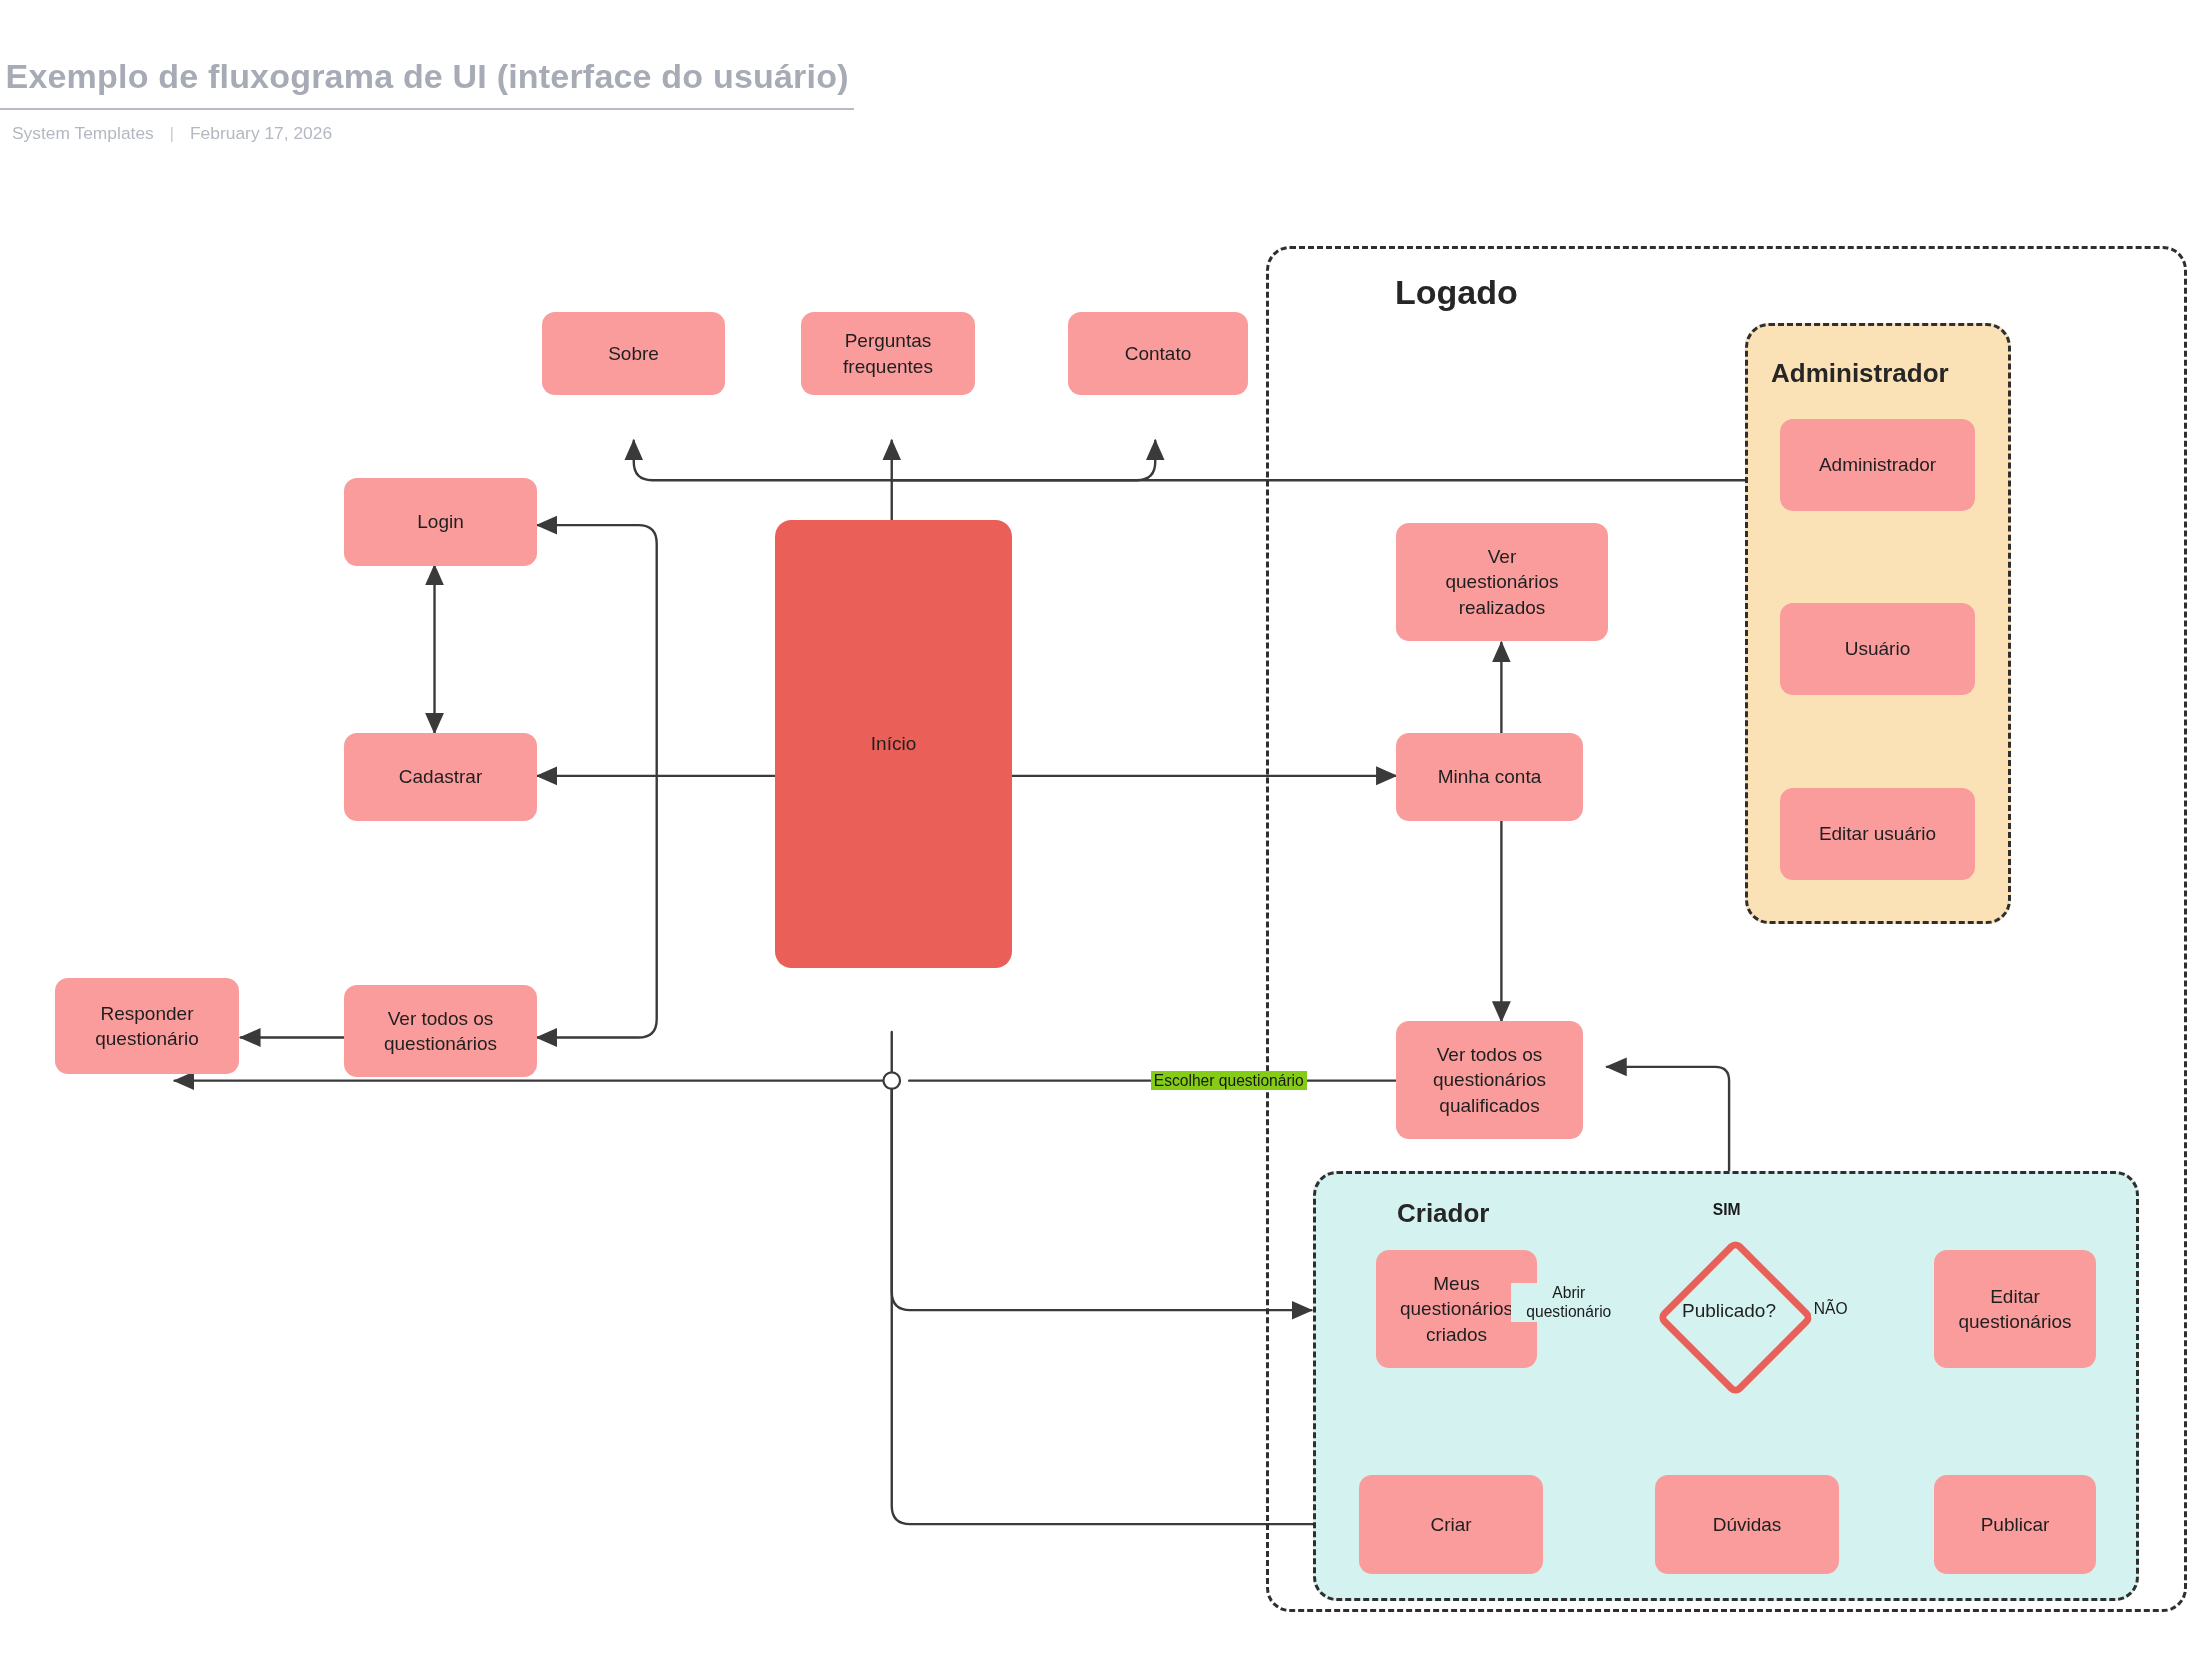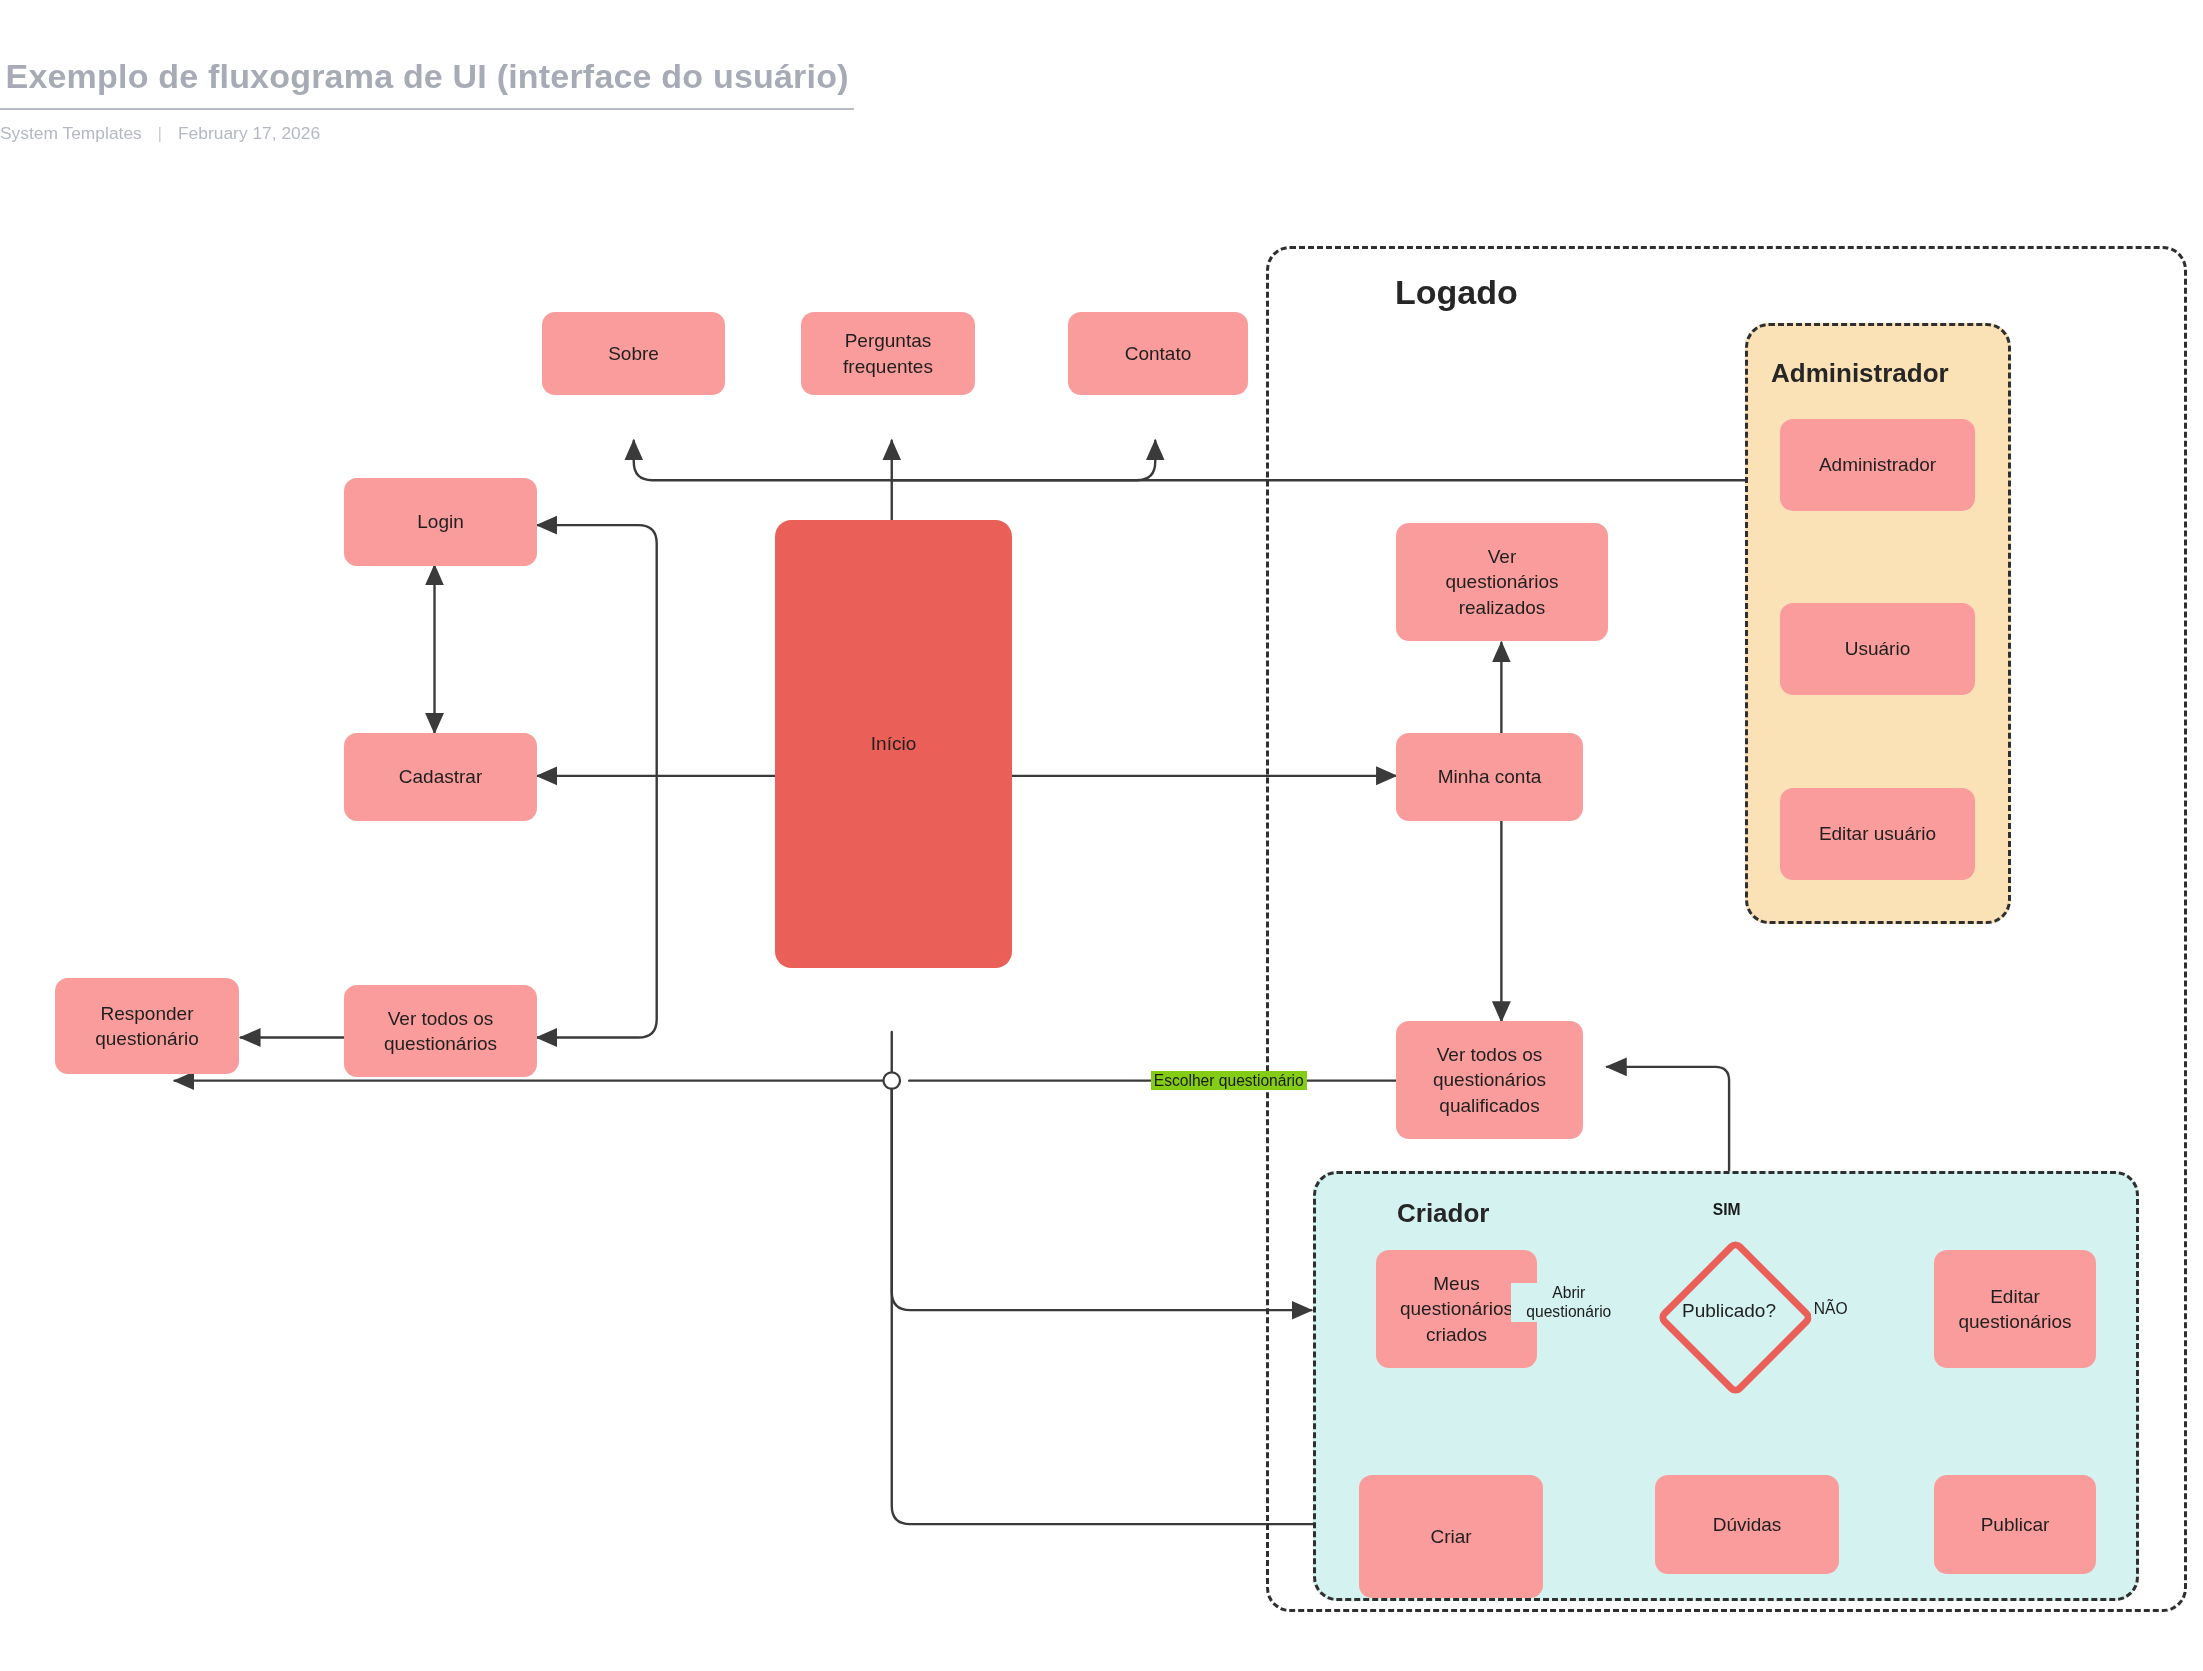--- a/index.html
+++ b/index.html
@@ -35,20 +35,21 @@
     letter-spacing: 0.2px;
     margin-top: 57px;
     display: inline-block;
     padding: 0 5.5px 12px 5.5px;
     border-bottom: 2.8px solid #b7bcc4;
   }
   .doc-sub {
     margin-top: 13px;
     font-size: 17.4px;
     color: #b3b8c1;
+    margin-left: 12px;
   }
   .doc-sub .sep {
     display: inline-block;
     margin: 0 11px;
     color: #c8ccd3;
   }
 
   
   .group {
     position: absolute;
@@ -299,21 +300,21 @@
 
 <div class="diamond" style="left:1659px; top:1239px; width:140px; height:143px;">
   <div class="dshape"></div>
   <div class="dtext">Publicado?</div>
 </div>
 
 <div class="node" style="left:1934px; top:1250px; width:162px; height:118px;">
   <span>Editar<br>questionários</span>
 </div>
 
-<div class="node" style="left:1359px; top:1475px; width:184px; height:123px;text-align:right;">
+<div class="node" style="left:1359px; top:1475px; width:184px; height:99px;text-align:right;">
   <span>Criar</span>
 </div>
 
 <div class="node" style="left:1655px; top:1475px; width:184px; height:99px;">
   <span>Dúvidas</span>
 </div>
 
 <div class="node" style="left:1934px; top:1475px; width:162px; height:99px;">
   <span>Publicar</span>
 </div>

